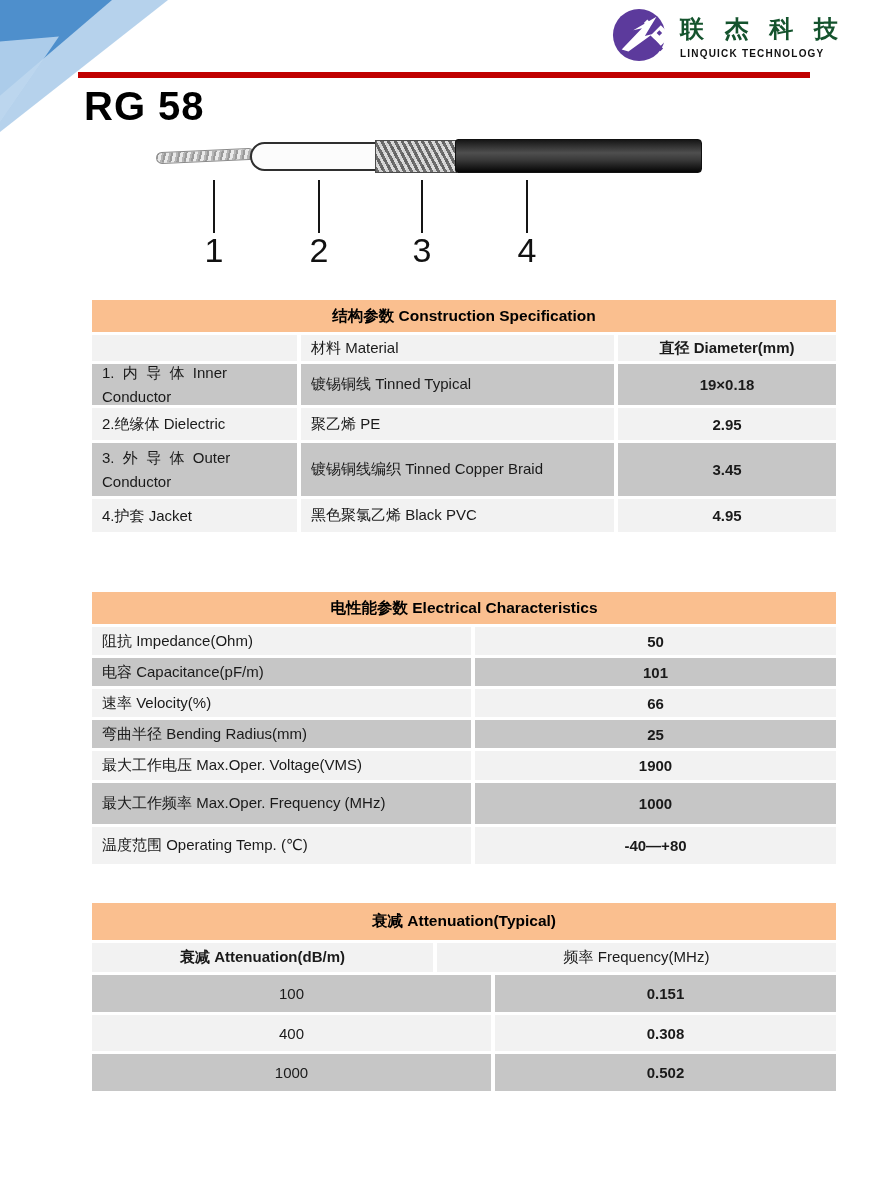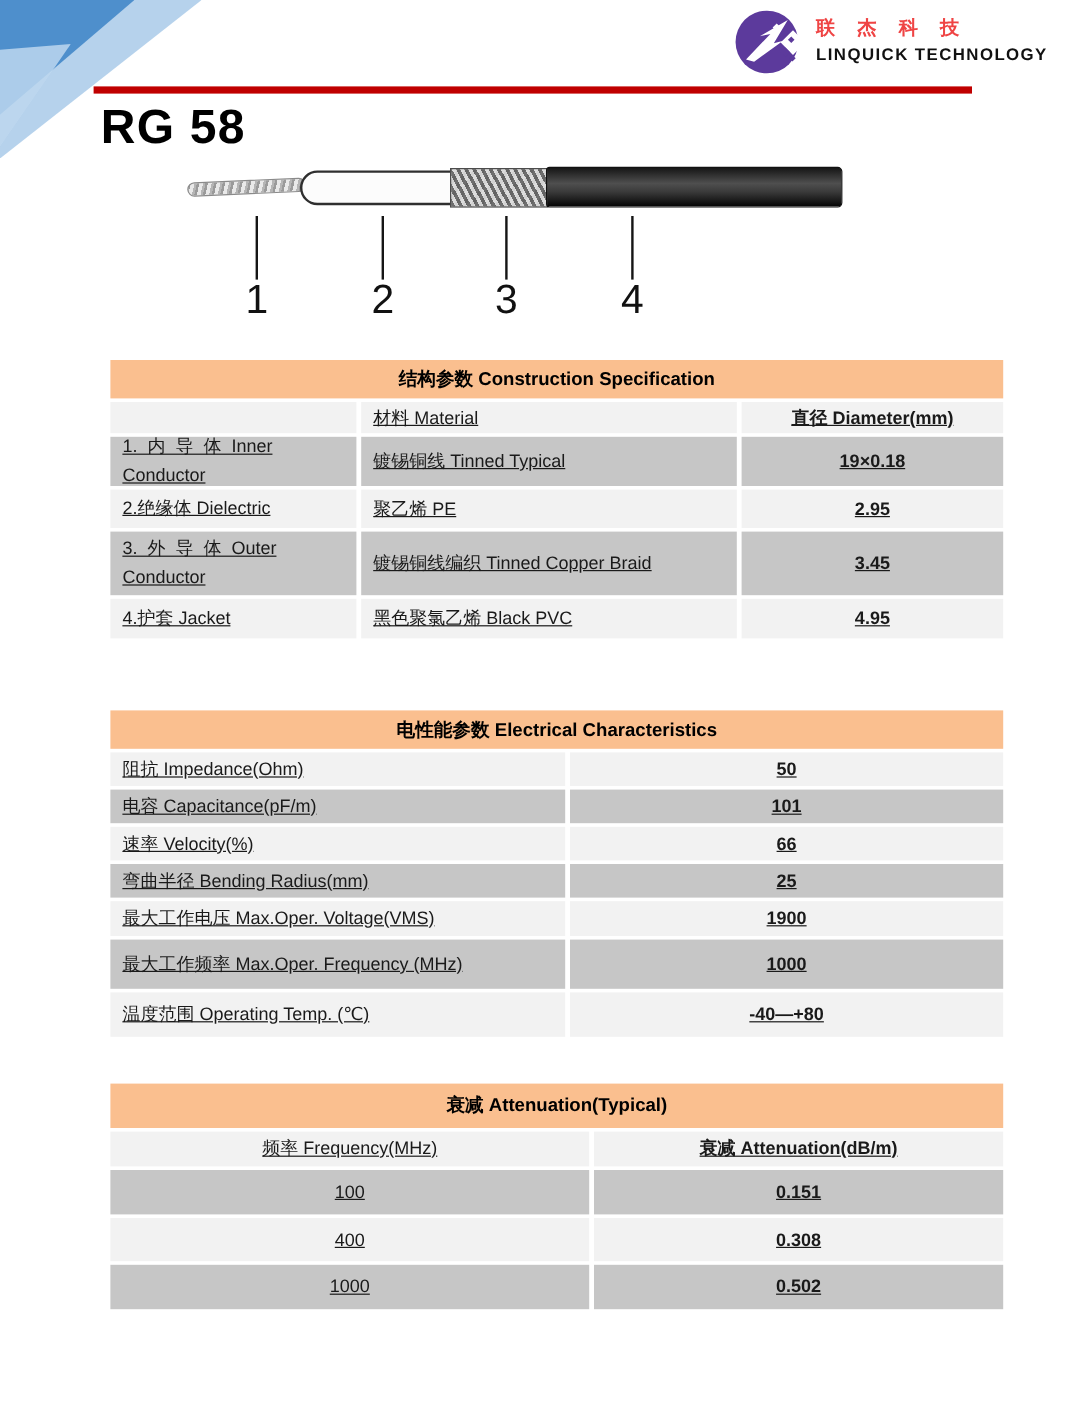--- a/index.html
+++ b/index.html
@@ -29,22 +29,22 @@
          clip-path:polygon(0 0,100% 0,0 100%);}
   .tri-b{width:140px;height:104px;background:#4E8FCC;
          clip-path:polygon(0 0,80% 0,0 92%);}
   .tri-c{width:118px;height:122px;background:#BDD7EE;opacity:.85;
          clip-path:polygon(0 34%,50% 30%,0 100%);}
 
   
   .logo-mark{position:absolute;left:612px;top:6px;width:58px;height:58px;}
   .purple-fill{fill:var(--purple);}
   .logo-text{position:absolute;left:680px;top:13px;width:210px;}
-  .logo-cn{font-size:16px;font-weight:700;letter-spacing:7px;white-space:nowrap;color:#ef4444;}
-  .logo-en{font-size:14px;font-weight:700;letter-spacing:1.2px;margin-top:3px;color:#111;white-space:nowrap;}
+  .logo-cn{font-size:24px;font-weight:700;letter-spacing:7px;white-space:nowrap;color:#14532d;}
+  .logo-en{font-size:10px;font-weight:700;letter-spacing:1.2px;margin-top:3px;color:#111;white-space:nowrap;}
   .red-rule{position:absolute;left:78px;top:72px;width:732px;height:6px;background:var(--red);}
   .page-title{position:absolute;left:84px;top:84px;font-size:40px;font-weight:700;letter-spacing:1px;color:#000;}
 
   
   .cable-figure{position:absolute;left:0;top:0;width:895px;height:290px;}
   .wire{position:absolute;left:156px;top:150px;width:99px;height:12px;
     background:repeating-linear-gradient(105deg,#9a9a9a 0 2px,#e9e9e9 2px 5px,#b5b5b5 5px 7px);
     border:1px solid #8a8a8a;border-radius:6px/50%;transform:rotate(-2.5deg);}
   .dielectric{position:absolute;left:250px;top:142px;width:129px;height:29px;
     background:#fcfcfc;border:2px solid #2f2f2f;
@@ -60,21 +60,21 @@
   .callout{position:absolute;top:180px;width:2px;height:53px;background:#151515;}
   .callout-label{position:absolute;top:232px;width:44px;text-align:center;
     font-size:34px;color:#111;line-height:1.1;}
 
   
   .tbl{position:absolute;left:92px;width:744px;}
   .tbl-title{height:32px;background:var(--orange);
     display:flex;align-items:center;justify-content:center;
     font-size:15.5px;font-weight:700;color:#000;}
   .trow{display:flex;gap:4px;margin-top:3px;}
-  .cell{display:flex;align-items:center;padding:2px 10px;font-size:15px;text-decoration:underline;}
+  .cell{display:flex;align-items:center;padding:2px 10px;font-size:15px;}
   .light{background:var(--light);}
   .gray{background:var(--gray);}
   .val{justify-content:center;font-weight:700;padding:2px 4px;text-align:center;}
   .ctr{justify-content:center;text-align:right;}
   .hdr{font-weight:700;}
   .part{white-space:pre-wrap;line-height:1.55;}
   .t1c1{width:205px;}
   .t1c2{width:313px;}
   .t1c3{flex:1;}
   .t2c1{width:379px;}
@@ -185,22 +185,22 @@
     </div>
     <div class="trow" style="height:37px">
       <div class="cell light t2c1">温度范围 Operating Temp. (℃)</div>
       <div class="cell light t2c2 val">-40—+80</div>
     </div>
   </div>
 
   <div class="tbl" style="top:903px">
     <div class="tbl-title" style="height:37px">衰减 Attenuation(Typical)</div>
     <div class="trow" style="height:29px">
+      <div class="cell light t3c2 ctr hdr">衰减 Attenuation(dB/m)</div>
       <div class="cell light t3c1 ctr">频率 Frequency(MHz)</div>
-      <div class="cell light t3c2 ctr hdr">衰减 Attenuation(dB/m)</div>
     </div>
     <div class="trow" style="height:37px">
       <div class="cell gray t3c1 ctr">100</div>
       <div class="cell gray t3c2 val">0.151</div>
     </div>
     <div class="trow" style="height:36px">
       <div class="cell light t3c1 ctr">400</div>
       <div class="cell light t3c2 val">0.308</div>
     </div>
     <div class="trow" style="height:37px">

